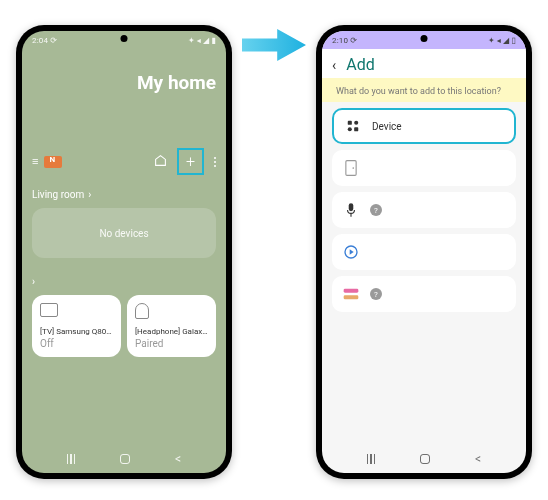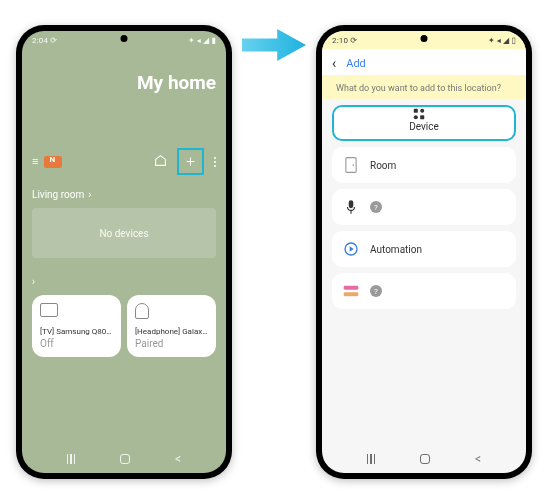--- a/index.html
+++ b/index.html
@@ -122,21 +122,21 @@
     margin-top: 14px;
     display: flex;
     align-items: center;
     gap: 4px;
   }
 
   .no-dev {
     height: 50px;
     margin-top: 8px;
     background: rgba(255,255,255,0.18);
-    border-radius: 4px;
+    border-radius: 12px;
     display: flex;
     align-items: center;
     justify-content: center;
     color: rgba(255,255,255,0.9);
     font-size: 10px;
   }
 
   .device-cards {
     display: flex;
     gap: 6px;
@@ -196,21 +196,21 @@
   
   .header2 {
     background: #fff;
     margin: 0 -10px;
     padding: 6px 10px 4px 10px;
     display: flex;
     align-items: center;
     gap: 10px;
   }
   .header2 .back { font-size: 14px; color: #333; }
-  .header2 .title { font-size: 11px; color: #3b82f6; }
+  .header2 .title { font-size: 16px; color: #0f766e; }
 
   .subhead {
     font-size: 9px;
     color: #777;
     padding: 8px 4px 6px 4px;
     background: #fef9c3;
     margin: 0 -10px;
     padding-left: 14px;
     padding-right: 14px;
   }
@@ -228,21 +228,20 @@
     border-radius: 10px;
     height: 36px;
     display: flex;
     align-items: center;
     padding: 0 10px;
     font-size: 10px;
     color: #333;
   }
   .item.highlight {
     border: 2px solid #21b5d1;
-    flex-direction: column;
   }
   .item .ico { width: 18px; margin-right: 10px; display: flex; align-items:center; justify-content:center; }
   .item .lbl { flex: 1; }
   .item .q {
     width: 12px; height: 12px;
     border-radius: 50%;
     background: #9a9a9a;
     color: #fff;
     font-size: 8px;
     display: flex;
@@ -355,21 +354,21 @@
           </linearGradient>
       </defs>
       <polygon points="0,20 55,20 55,5 100,30 55,55 55,40 0,40" fill="url(#g)"></polygon>
     </svg>
   </div>
 
   <div class="phone phone-right">
     <div class="screen white">
       <div class="camera"></div>
 
-      <div class="statusbar white" style="background:#fef9c3;">
+      <div class="statusbar white" style="background:#c4b5fd;">
         <div class="left">
             <span class="si">2:10</span>
             <span class="si">⟳</span>
           </div>
         <div class="right">
             <span class="si">✦</span>
             <span class="si">◂</span>
             <span class="si">◢</span>
             <span class="si">▯</span>
           </div>
@@ -394,40 +393,38 @@
               </span>
               <span class="lbl">Device</span>
             </div>
             <div class="item">
               <span class="ico">
                 <svg width="12" height="16" viewBox="0 0 20 28">
                   <rect x="1" y="1" width="18" height="26" rx="2" fill="none" stroke="#999" stroke-width="2"></rect>
                   <circle cx="14" cy="14" r="1.5" fill="#999"></circle>
                 </svg>
               </span>
-              <span class="lbl">Room</span>
             </div>
             <div class="item">
               <span class="ico">
                 <svg width="12" height="16" viewBox="0 0 20 28">
                   <rect x="6" y="2" width="8" height="14" rx="4" fill="#333"></rect>
                   <path d="M4 14 a6 6 0 0 0 12 0" fill="none" stroke="#333" stroke-width="2"></path>
                   <line x1="10" y1="20" x2="10" y2="26" stroke="#333" stroke-width="2"></line>
                 </svg>
               </span>
               <span class="q">?</span>
             </div>
             <div class="item">
               <span class="ico">
                 <svg width="16" height="16" viewBox="0 0 24 24">
                   <circle cx="12" cy="12" r="9" fill="none" stroke="#3b7fd6" stroke-width="2"></circle>
                   <polygon points="10,8 16,12 10,16" fill="#3b7fd6"></polygon>
                 </svg>
               </span>
-              <span class="lbl">Automation</span>
             </div>
             <div class="item">
               <span class="ico">
                 <svg width="16" height="12" viewBox="0 0 24 18">
                   <rect x="1" y="1" width="22" height="6" rx="2" fill="#e86aa3"></rect>
                   <rect x="1" y="11" width="22" height="6" rx="2" fill="#e8a96a"></rect>
                 </svg>
               </span>
               <span class="q">?</span>
             </div>

